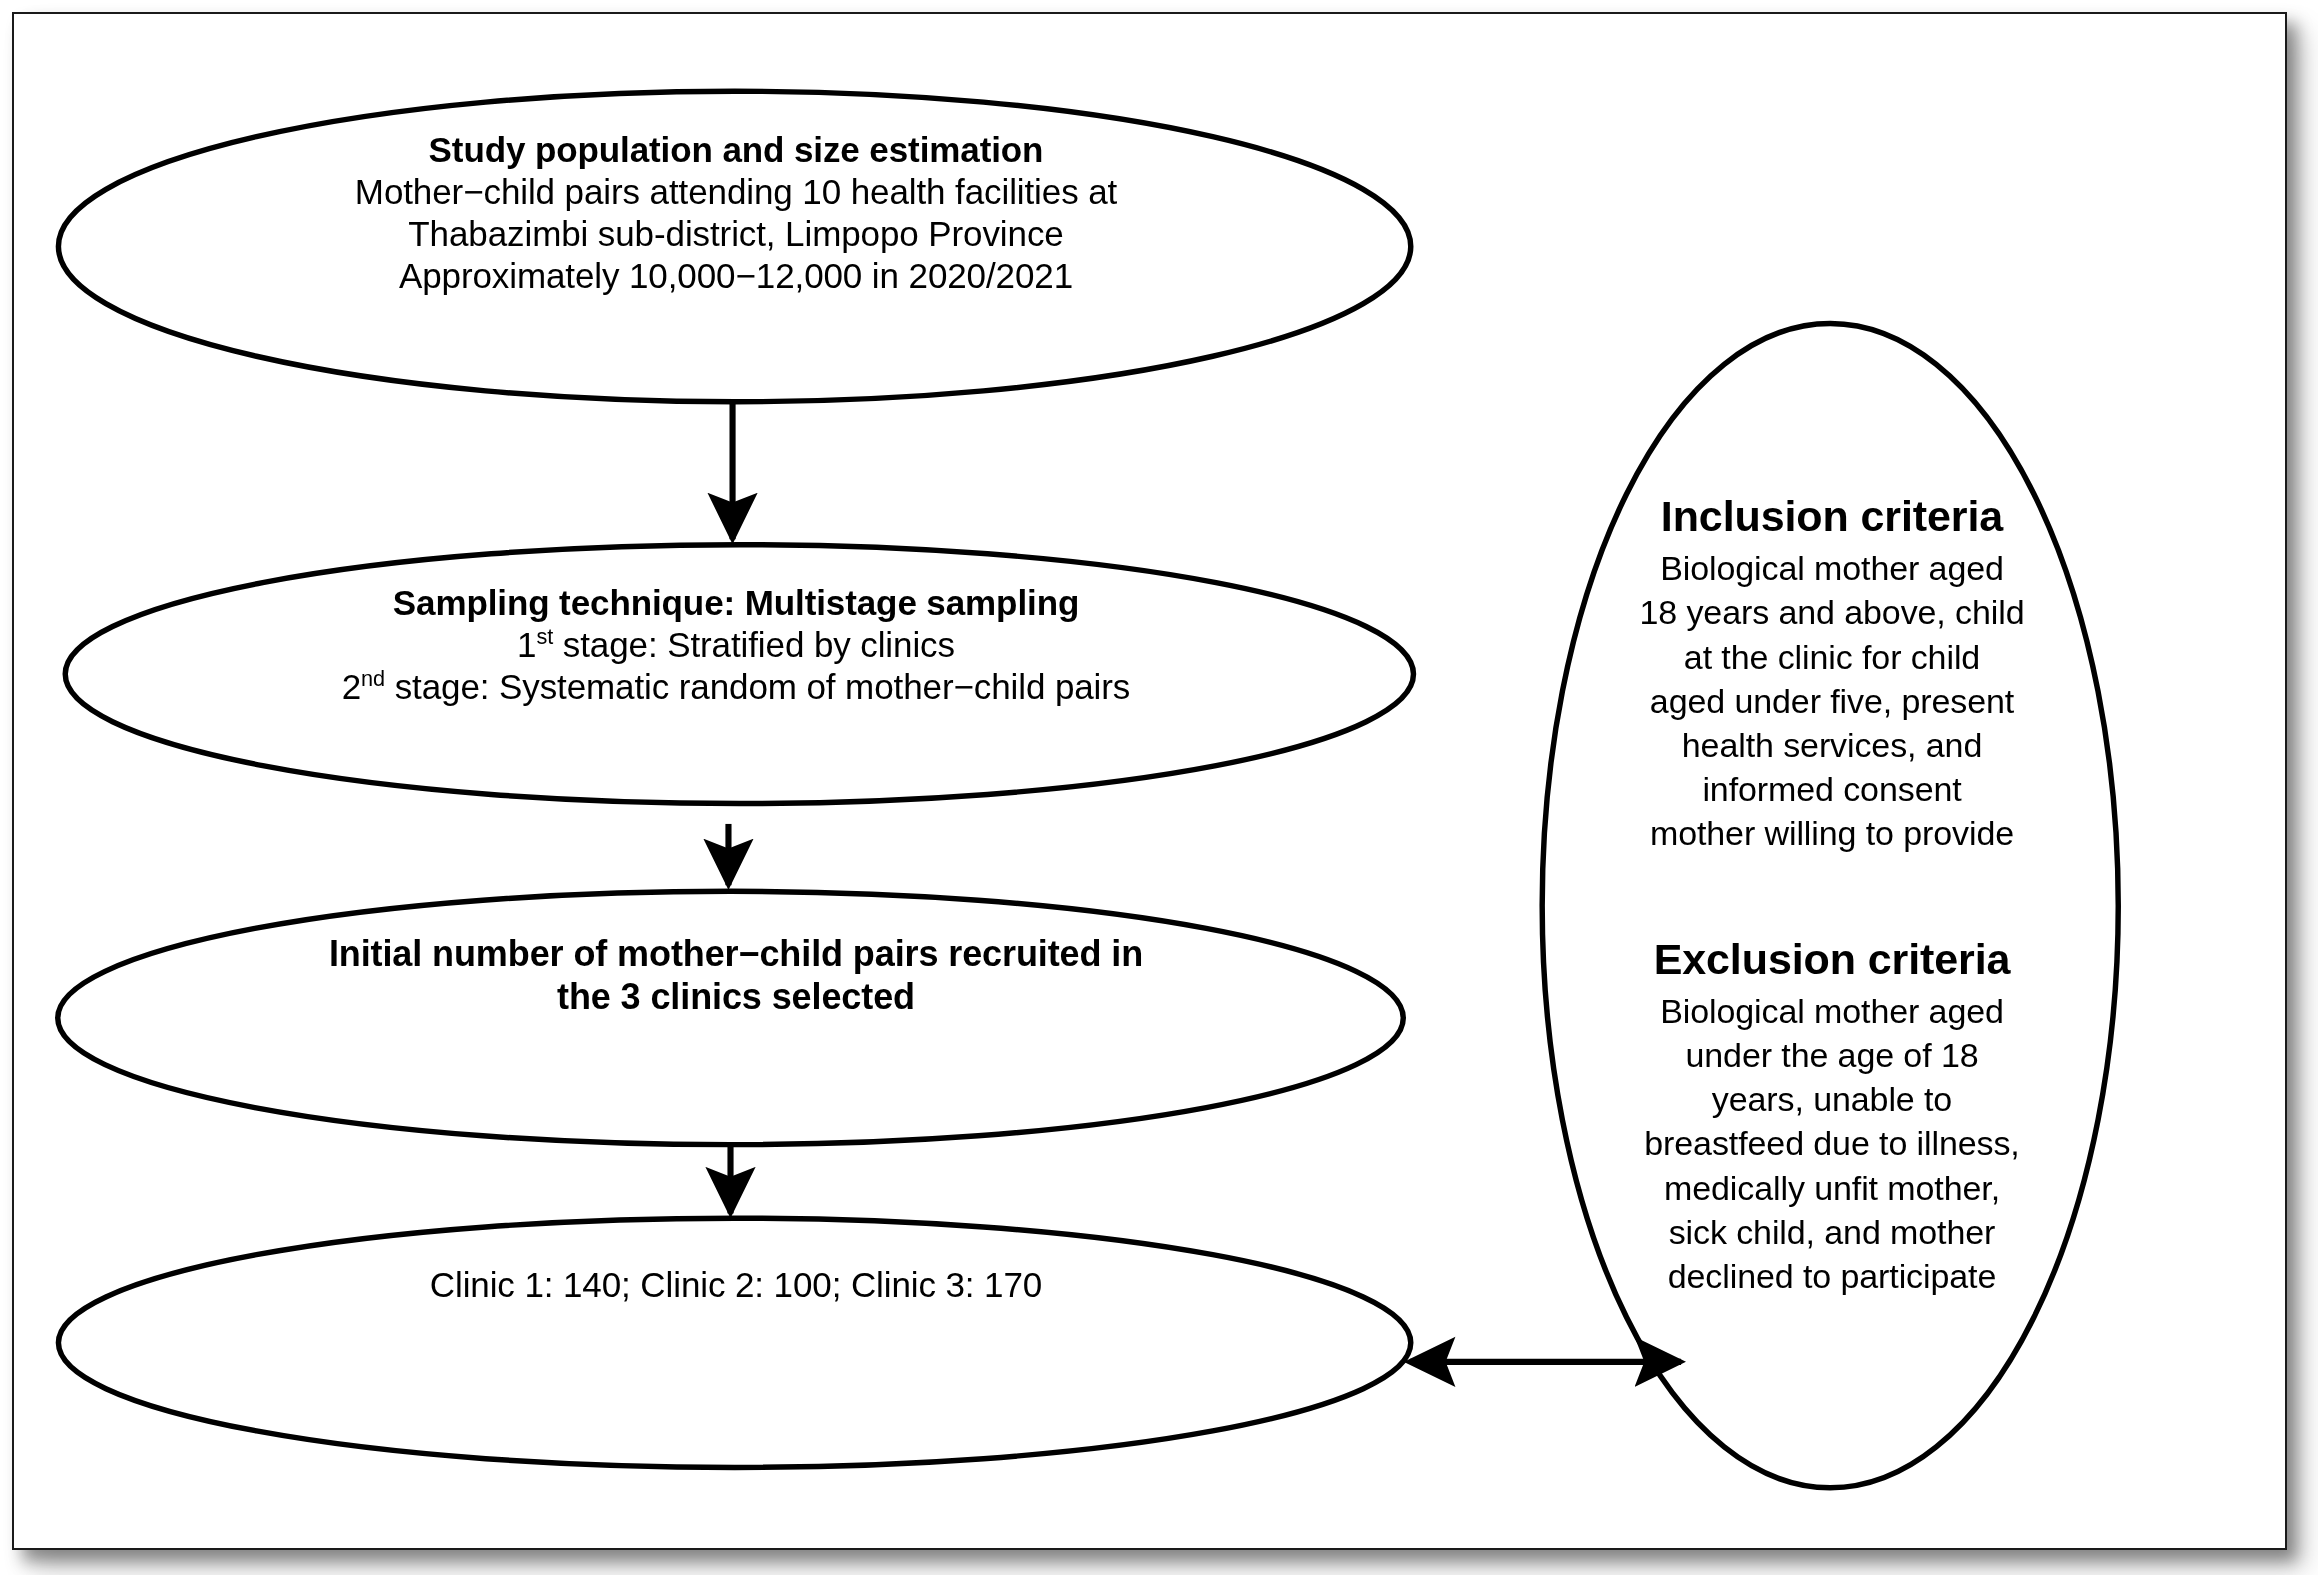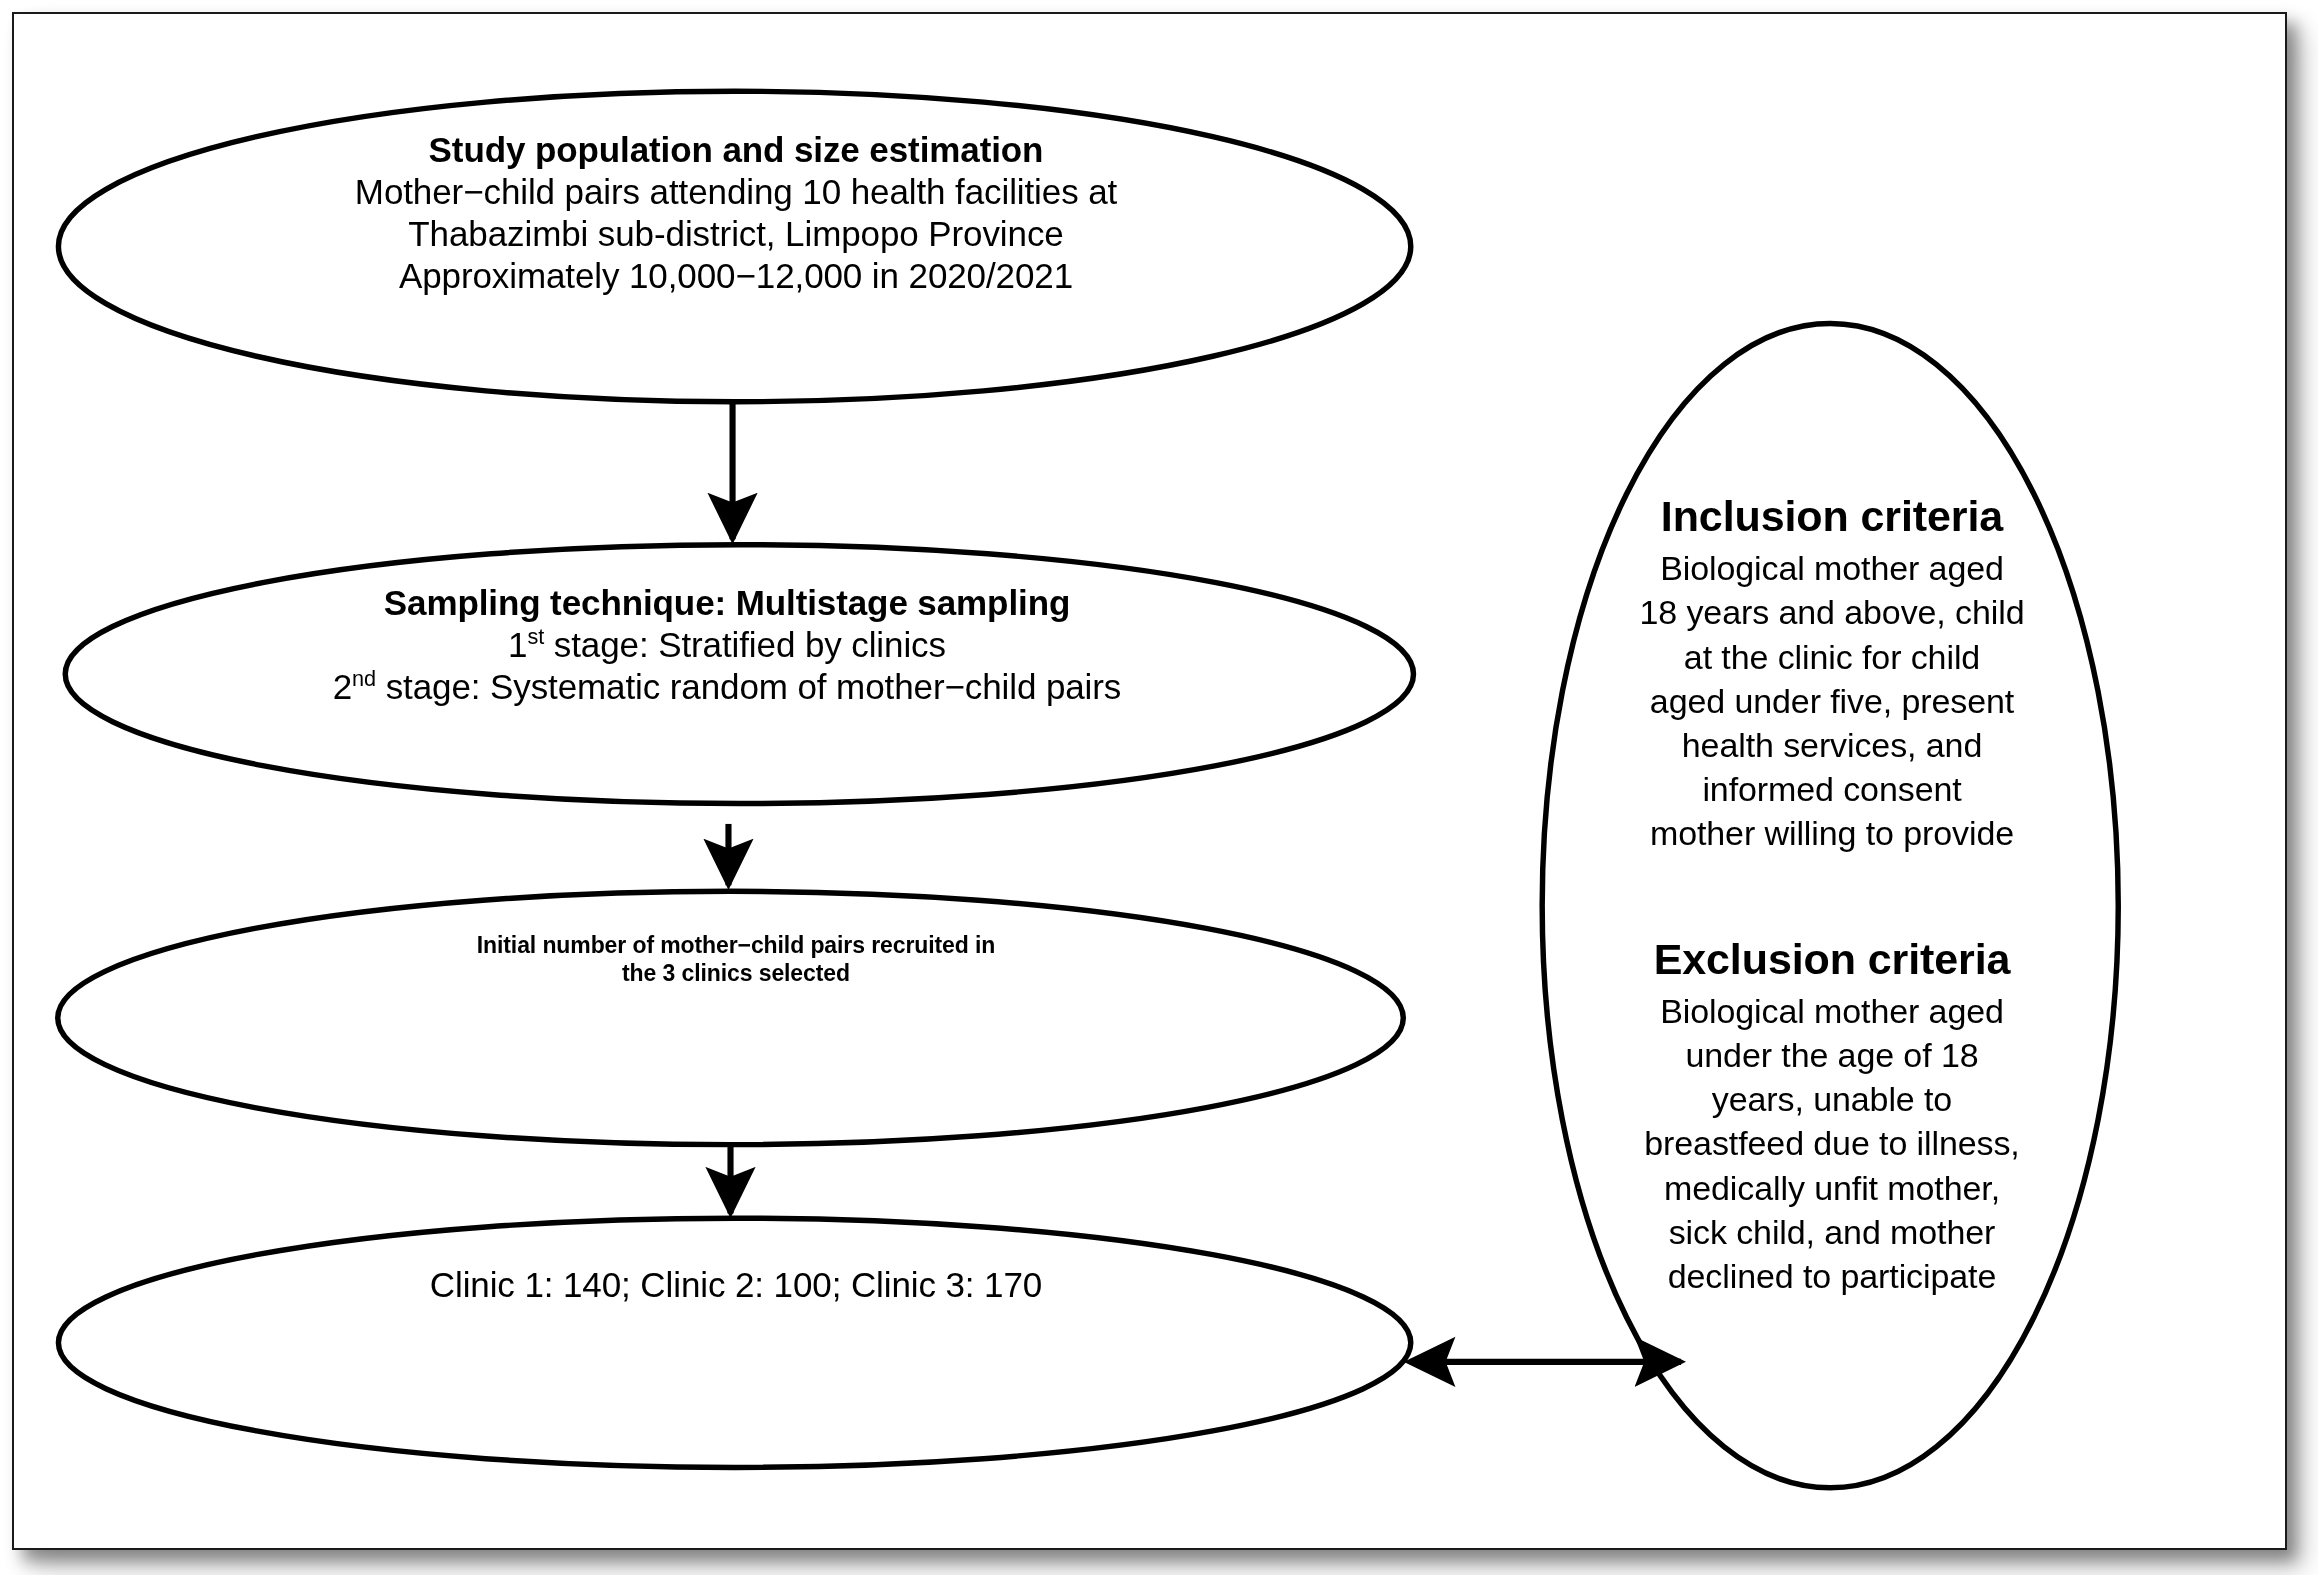--- a/index.html
+++ b/index.html
@@ -21,22 +21,22 @@
     position:absolute;text-align:center;color:#000000;
     font-family:"Liberation Sans",sans-serif;
     line-height:1.20;letter-spacing:-0.1px;
   }
   .node-text .hd{font-weight:bold;display:block;text-align:center;}
   .node-text .ln{display:block;font-weight:normal;text-align:center;}
   .node-text sup{font-size:0.62em;vertical-align:super;line-height:0;}
 
   
   #t-study{left:225px;top:129px;width:1022px;font-size:35px;}
-  #t-sampling{left:189px;top:582px;width:1076px;font-size:35px;}
-  #t-initial{left:225px;top:932px;width:1022px;font-size:23px;}
+  #t-sampling{left:198px;top:582px;width:1076px;font-size:35px;}
+  #t-initial{left:225px;top:932px;width:1022px;font-size:36px;}
   #t-final{left:225px;top:1264px;width:1022px;font-size:35px;}
 
   
   #t-criteria{left:1587px;top:443px;width:490px;font-size:34px;line-height:1.30;}
   #t-criteria .hd{font-size:43px;margin-bottom:1.4px;margin-top:46px;}
   #t-criteria .blockgap{display:block;height:30px;}
 </style>
 </head>
 <body>
 

